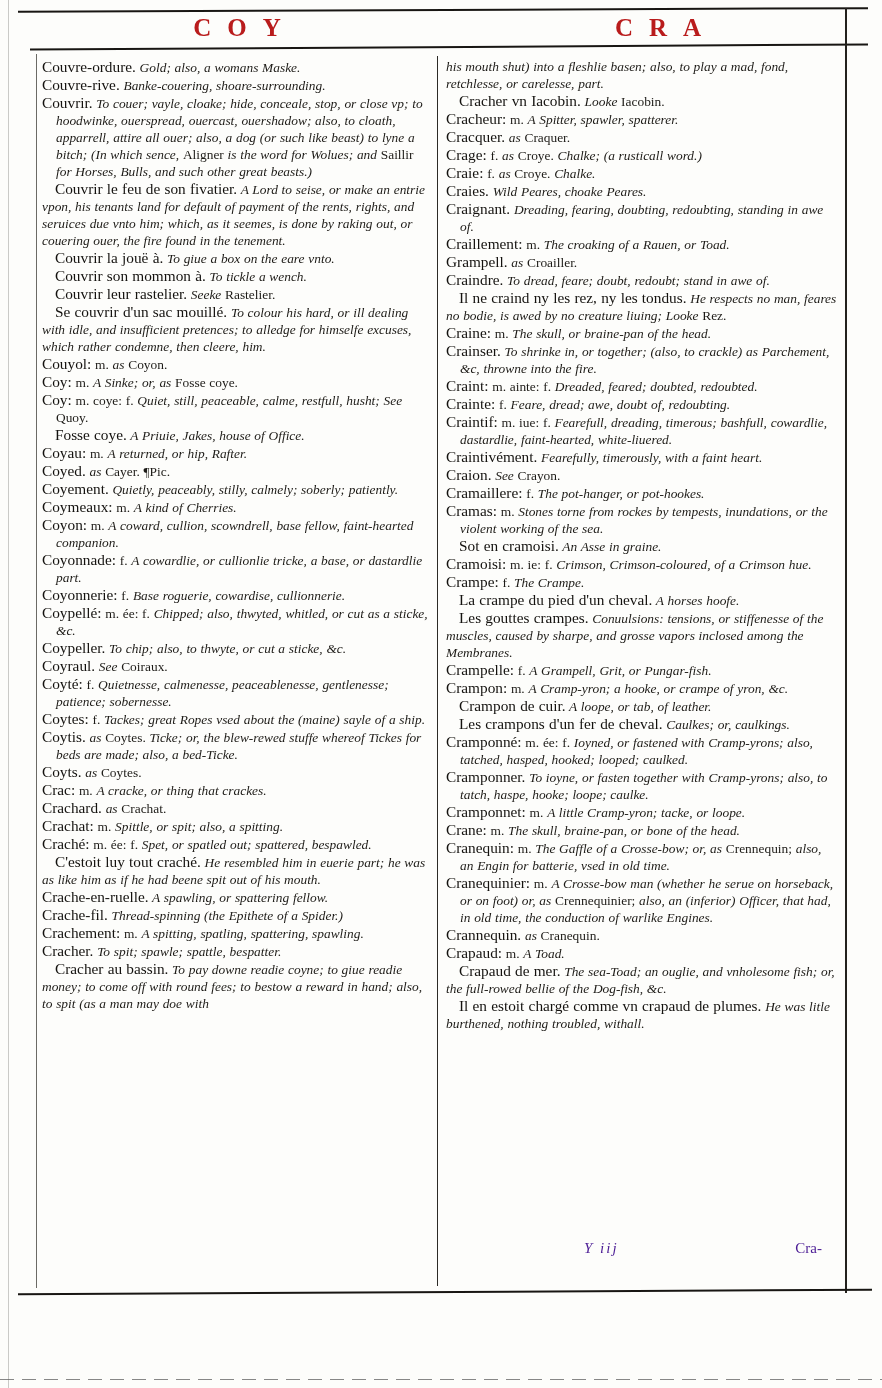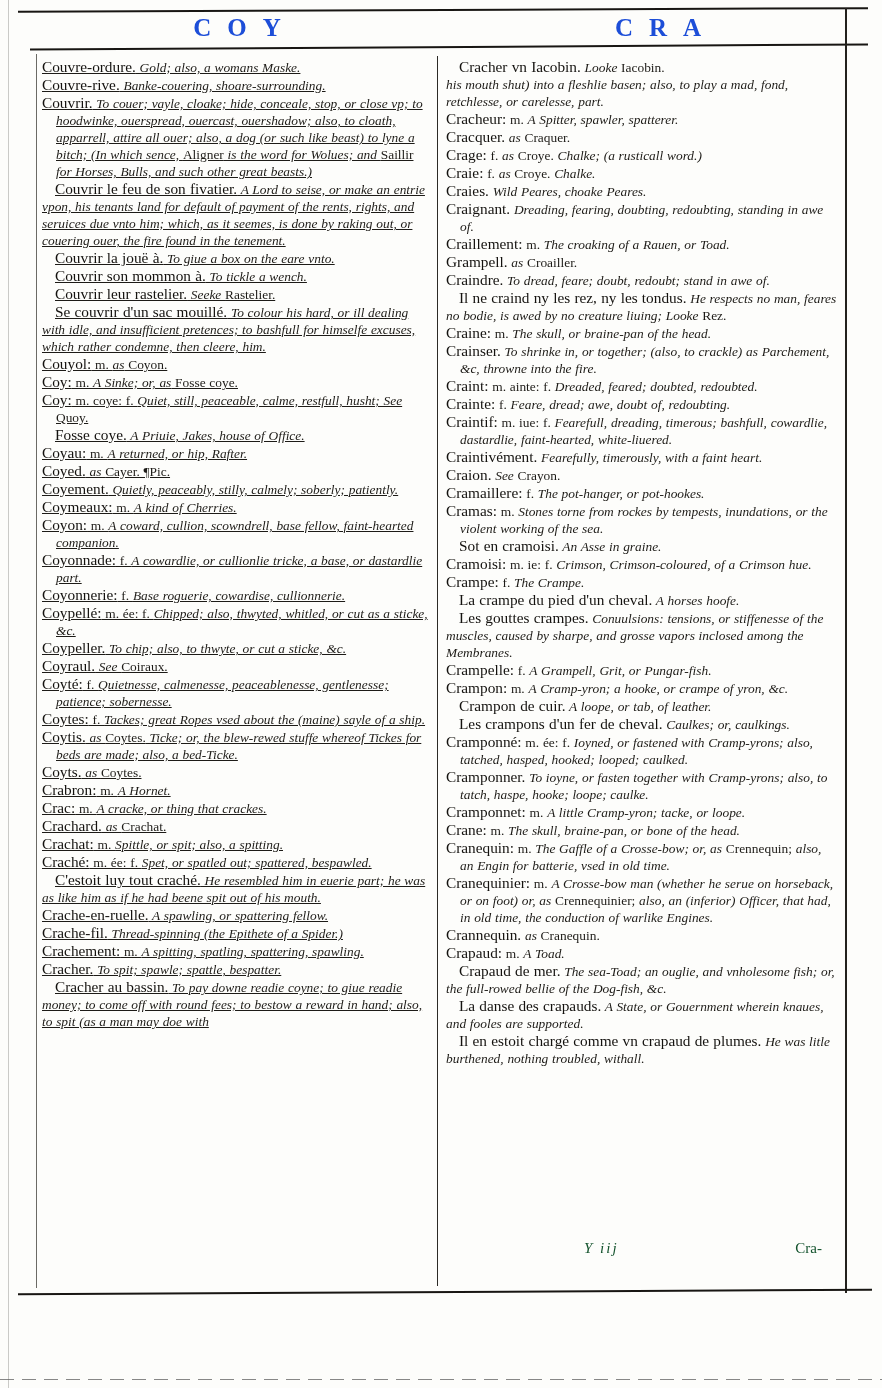--- a/index.html
+++ b/index.html
@@ -21,45 +21,45 @@
   .rule-left{left:36px;top:54px;width:1px;height:1234px;background:#3a3833;opacity:.75;}
   .rule-right{left:845px;top:8px;width:2px;height:1285px;background:#23211d;}
   .rule-divider{left:437px;top:56px;width:1px;height:1230px;background:#2c2a26;}
   .scan-edge-left{position:absolute;left:8px;top:0;width:1px;height:100%;background:#8b8b88;opacity:.45;}
   .scan-edge-bottom{position:absolute;left:0;right:0;top:1379px;height:1px;
     background:repeating-linear-gradient(90deg,#555 0 14px,transparent 14px 22px);opacity:.7;}
   
   .runhead-left,.runhead-right{
     position:absolute;top:12px;height:32px;line-height:32px;
     font-size:25px;font-weight:bold;letter-spacing:16px;
-    color:#1d4ed8;text-align:center;
+    color:#b91c1c;text-align:center;
   }
   .runhead-left{left:150px;width:190px;}
   .runhead-right{left:571px;width:190px;}
   
   .col{
     position:absolute;top:58px;height:1185px;overflow:hidden;
     color:#1d1b17;
   }
-  .col-left{left:42px;width:388px;text-decoration:underline;}
+  .col-left{left:42px;width:388px;}
   .col-right{left:446px;width:392px;}
   .entry{
     margin:0;padding-left:14px;text-indent:-14px;
     font-size:13.4px;line-height:17px;
     word-spacing:0.4px;
   }
   .entry.sub{padding-left:0;text-indent:13px;}
   .entry.cont{padding-left:0;text-indent:0;}
   .head{font-style:normal;font-size:15.3px;color:#14120f;}
   .ro{font-style:normal;}
   .it{font-style:italic;}
   
   .colophon{
     position:absolute;left:446px;width:392px;top:1240px;height:20px;
-    font-size:15px;color:#14532d;
+    font-size:15px;color:#4c1d95;
   }
   .signature{position:absolute;left:138px;font-style:italic;letter-spacing:2px;}
   .catchword{position:absolute;right:16px;}
 </style>
 </head>
 <body>
 
 <div class="page">
 
   <div class="rule rule-top"></div>
@@ -73,54 +73,53 @@
   <div class="rule rule-divider"></div>
 
   <div class="col col-left">
       <p class="entry"><span class="head">Couvre-ordure.</span><span class="it"> Gold; also, a womans Maske.</span></p>
       <p class="entry"><span class="head">Couvre-rive.</span><span class="it"> Banke-couering, shoare-surrounding.</span></p>
       <p class="entry"><span class="head">Couvrir.</span><span class="it"> To couer; vayle, cloake; hide, conceale, stop, or close vp; to hoodwinke, ouerspread, ouercast, ouershadow; also, to cloath, apparrell, attire all ouer; also, a dog (or such like beast) to lyne a bitch; (In which sence, </span><span class="ro">Aligner</span><span class="it"> is the word for Wolues; and </span><span class="ro">Saillir</span><span class="it"> for Horses, Bulls, and such other great beasts.)</span></p>
       <p class="entry sub"><span class="head">Couvrir le feu de son fivatier.</span><span class="it"> A Lord to seise, or make an entrie vpon, his tenants land for default of payment of the rents, rights, and seruices due vnto him; which, as it seemes, is done by raking out, or couering ouer, the fire found in the tenement.</span></p>
       <p class="entry sub"><span class="head">Couvrir la jouë à.</span><span class="it"> To giue a box on the eare vnto.</span></p>
       <p class="entry sub"><span class="head">Couvrir son mommon à.</span><span class="it"> To tickle a wench.</span></p>
       <p class="entry sub"><span class="head">Couvrir leur rastelier.</span><span class="it"> Seeke </span><span class="ro">Rastelier.</span></p>
-      <p class="entry sub"><span class="head">Se couvrir d'un sac mouillé.</span><span class="it"> To colour his hard, or ill dealing with idle, and insufficient pretences; to bashfull for himselfe excuses, which rather condemne, then cleere, him.</span></p>
+      <p class="entry sub"><span class="head">Se couvrir d'un sac mouillé.</span><span class="it"> To colour his hard, or ill dealing with idle, and insufficient pretences; to alledge for himselfe excuses, which rather condemne, then cleere, him.</span></p>
       <p class="entry"><span class="head">Couyol:</span><span class="ro"> m. </span><span class="it">as</span><span class="ro"> Coyon.</span></p>
       <p class="entry"><span class="head">Coy:</span><span class="ro"> m. </span><span class="it">A Sinke; or, as</span><span class="ro"> Fosse coye.</span></p>
       <p class="entry"><span class="head">Coy:</span><span class="ro"> m. coye: f. </span><span class="it">Quiet, still, peaceable, calme, restfull, husht; See </span><span class="ro">Quoy.</span></p>
       <p class="entry sub"><span class="head">Fosse coye.</span><span class="it"> A Priuie, Jakes, house of Office.</span></p>
       <p class="entry"><span class="head">Coyau:</span><span class="ro"> m. </span><span class="it">A returned, or hip, Rafter.</span></p>
       <p class="entry"><span class="head">Coyed.</span><span class="it"> as </span><span class="ro">Cayer. ¶Pic.</span></p>
       <p class="entry"><span class="head">Coyement.</span><span class="it"> Quietly, peaceably, stilly, calmely; soberly; patiently.</span></p>
       <p class="entry"><span class="head">Coymeaux:</span><span class="ro"> m. </span><span class="it">A kind of Cherries.</span></p>
       <p class="entry"><span class="head">Coyon:</span><span class="ro"> m. </span><span class="it">A coward, cullion, scowndrell, base fellow, faint-hearted companion.</span></p>
       <p class="entry"><span class="head">Coyonnade:</span><span class="ro"> f. </span><span class="it">A cowardlie, or cullionlie tricke, a base, or dastardlie part.</span></p>
       <p class="entry"><span class="head">Coyonnerie:</span><span class="ro"> f. </span><span class="it">Base roguerie, cowardise, cullionnerie.</span></p>
       <p class="entry"><span class="head">Coypellé:</span><span class="ro"> m. ée: f. </span><span class="it">Chipped; also, thwyted, whitled, or cut as a sticke, &amp;c.</span></p>
       <p class="entry"><span class="head">Coypeller.</span><span class="it"> To chip; also, to thwyte, or cut a sticke, &amp;c.</span></p>
       <p class="entry"><span class="head">Coyraul.</span><span class="it"> See </span><span class="ro">Coiraux.</span></p>
       <p class="entry"><span class="head">Coyté:</span><span class="ro"> f. </span><span class="it">Quietnesse, calmenesse, peaceablenesse, gentlenesse; patience; sobernesse.</span></p>
       <p class="entry"><span class="head">Coytes:</span><span class="ro"> f. </span><span class="it">Tackes; great Ropes vsed about the (maine) sayle of a ship.</span></p>
       <p class="entry"><span class="head">Coytis.</span><span class="it"> as </span><span class="ro">Coytes.</span><span class="it"> Ticke; or, the blew-rewed stuffe whereof Tickes for beds are made; also, a bed-Ticke.</span></p>
       <p class="entry"><span class="head">Coyts.</span><span class="it"> as </span><span class="ro">Coytes.</span></p>
-      <p class="entry"><span class="head">Crabron:</span><span class="ro"> m. </span><span class="it">A Hornet.</span></p>
       <p class="entry"><span class="head">Crac:</span><span class="ro"> m. </span><span class="it">A cracke, or thing that crackes.</span></p>
       <p class="entry"><span class="head">Crachard.</span><span class="it"> as </span><span class="ro">Crachat.</span></p>
       <p class="entry"><span class="head">Crachat:</span><span class="ro"> m. </span><span class="it">Spittle, or spit; also, a spitting.</span></p>
       <p class="entry"><span class="head">Craché:</span><span class="ro"> m. ée: f. </span><span class="it">Spet, or spatled out; spattered, bespawled.</span></p>
       <p class="entry sub"><span class="head">C'estoit luy tout craché.</span><span class="it"> He resembled him in euerie part; he was as like him as if he had beene spit out of his mouth.</span></p>
       <p class="entry"><span class="head">Crache-en-ruelle.</span><span class="it"> A spawling, or spattering fellow.</span></p>
       <p class="entry"><span class="head">Crache-fil.</span><span class="it"> Thread-spinning (the Epithete of a Spider.)</span></p>
       <p class="entry"><span class="head">Crachement:</span><span class="ro"> m. </span><span class="it">A spitting, spatling, spattering, spawling.</span></p>
       <p class="entry"><span class="head">Cracher.</span><span class="it"> To spit; spawle; spattle, bespatter.</span></p>
       <p class="entry sub"><span class="head">Cracher au bassin.</span><span class="it"> To pay downe readie coyne; to giue readie money; to come off with round fees; to bestow a reward in hand; also, to spit (as a man may doe with</span></p>
     </div>
   <div class="col col-right">
+      <p class="entry cont"><span class="it">his mouth shut) into a fleshlie basen; also, to play a mad, fond, retchlesse, or carelesse, part.</span></p>
       <p class="entry sub"><span class="head">Cracher vn Iacobin.</span><span class="it"> Looke </span><span class="ro">Iacobin.</span></p>
-      <p class="entry cont"><span class="it">his mouth shut) into a fleshlie basen; also, to play a mad, fond, retchlesse, or carelesse, part.</span></p>
       <p class="entry"><span class="head">Cracheur:</span><span class="ro"> m. </span><span class="it">A Spitter, spawler, spatterer.</span></p>
       <p class="entry"><span class="head">Cracquer.</span><span class="it"> as </span><span class="ro">Craquer.</span></p>
       <p class="entry"><span class="head">Crage:</span><span class="ro"> f. </span><span class="it">as </span><span class="ro">Croye.</span><span class="it"> Chalke; (a rusticall word.)</span></p>
       <p class="entry"><span class="head">Craie:</span><span class="ro"> f. </span><span class="it">as </span><span class="ro">Croye.</span><span class="it"> Chalke.</span></p>
       <p class="entry"><span class="head">Craies.</span><span class="it"> Wild Peares, choake Peares.</span></p>
       <p class="entry"><span class="head">Craignant.</span><span class="it"> Dreading, fearing, doubting, redoubting, standing in awe of.</span></p>
       <p class="entry"><span class="head">Craillement:</span><span class="ro"> m. </span><span class="it">The croaking of a Rauen, or Toad.</span></p>
       <p class="entry"><span class="head">Grampell.</span><span class="it"> as </span><span class="ro">Croailler.</span></p>
       <p class="entry"><span class="head">Craindre.</span><span class="it"> To dread, feare; doubt, redoubt; stand in awe of.</span></p>
       <p class="entry sub"><span class="head">Il ne craind ny les rez, ny les tondus.</span><span class="it"> He respects no man, feares no bodie, is awed by no creature liuing; Looke </span><span class="ro">Rez.</span></p>
@@ -144,21 +143,20 @@
       <p class="entry sub"><span class="head">Les crampons d'un fer de cheval.</span><span class="it"> Caulkes; or, caulkings.</span></p>
       <p class="entry"><span class="head">Cramponné:</span><span class="ro"> m. ée: f. </span><span class="it">Ioyned, or fastened with Cramp-yrons; also, tatched, hasped, hooked; looped; caulked.</span></p>
       <p class="entry"><span class="head">Cramponner.</span><span class="it"> To ioyne, or fasten together with Cramp-yrons; also, to tatch, haspe, hooke; loope; caulke.</span></p>
       <p class="entry"><span class="head">Cramponnet:</span><span class="ro"> m. </span><span class="it">A little Cramp-yron; tacke, or loope.</span></p>
       <p class="entry"><span class="head">Crane:</span><span class="ro"> m. </span><span class="it">The skull, braine-pan, or bone of the head.</span></p>
       <p class="entry"><span class="head">Cranequin:</span><span class="ro"> m. </span><span class="it">The Gaffle of a Crosse-bow; or, as </span><span class="ro">Crennequin;</span><span class="it"> also, an Engin for batterie, vsed in old time.</span></p>
       <p class="entry"><span class="head">Cranequinier:</span><span class="ro"> m. </span><span class="it">A Crosse-bow man (whether he serue on horseback, or on foot) or, as </span><span class="ro">Crennequinier;</span><span class="it"> also, an (inferior) Officer, that had, in old time, the conduction of warlike Engines.</span></p>
       <p class="entry"><span class="head">Crannequin.</span><span class="it"> as </span><span class="ro">Cranequin.</span></p>
       <p class="entry"><span class="head">Crapaud:</span><span class="ro"> m. </span><span class="it">A Toad.</span></p>
       <p class="entry sub"><span class="head">Crapaud de mer.</span><span class="it"> The sea-Toad; an ouglie, and vnholesome fish; or, the full-rowed bellie of the Dog-fish, &amp;c.</span></p>
-      <p class="entry sub"><span class="head">La danse des crapauds.</span><span class="it"> A State, or Gouernment wherein knaues, and fooles are supported.</span></p>
       <p class="entry sub"><span class="head">Il en estoit chargé comme vn crapaud de plumes.</span><span class="it"> He was litle burthened, nothing troubled, withall.</span></p>
     </div>
 
   <div class="colophon">
     <span class="signature">Y iij</span>
     <span class="catchword">Cra-</span>
   </div>
 
   <div class="rule rule-bottom"></div>
   <div class="scan-edge-left"></div>

